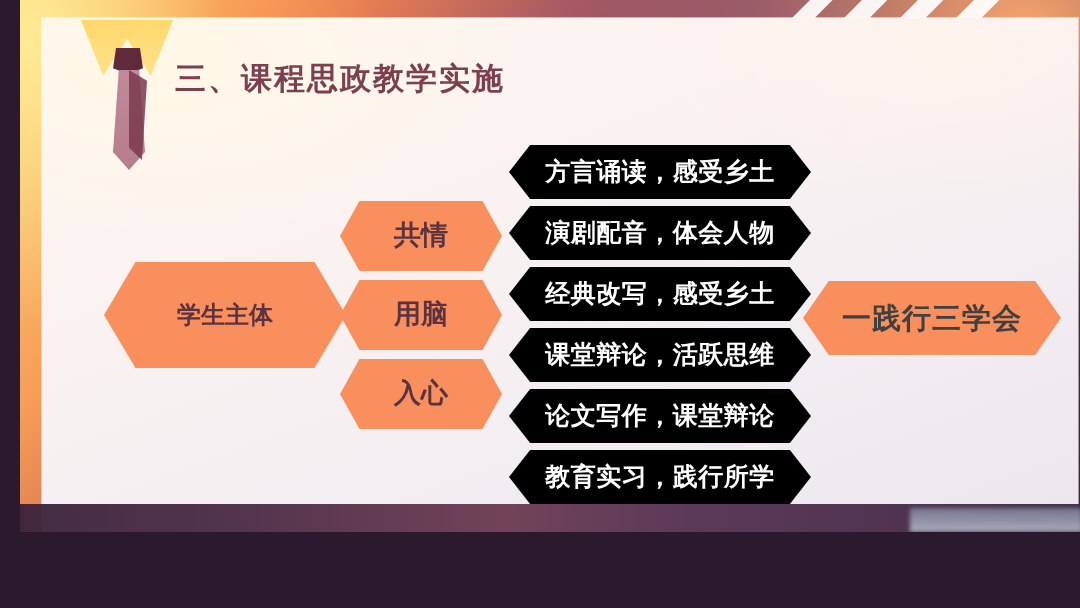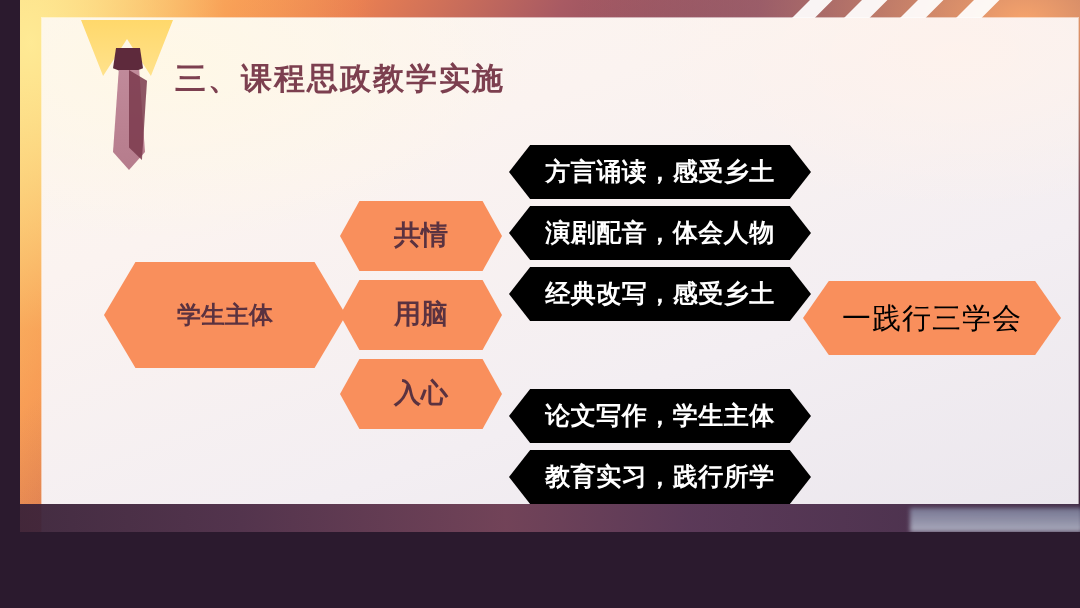--- a/index.html
+++ b/index.html
@@ -151,22 +151,22 @@
     font-weight: bold;
     font-family: Liberation Serif, serif;
   }
   .hex-maroon {
     background: #000000;
     color: #ffffff;
     font-weight: bold;
   }
   .hex-right {
     background: #f98f5c;
-    color: #000000;
-    font-weight: normal;
+    color: #404040;
+    font-weight: bold;
   }
 
   .hex span { line-height: 1.18; }
 
   
   #hex-main {
     left: 84px;
     top: 262px;
     width: 242px;
     height: 106px;
@@ -273,22 +273,25 @@
 
   <div class="hex hex-maroon hex-item" id="hex-item-0">
     <span>方言诵读，感受乡土</span>
   </div>
   <div class="hex hex-maroon hex-item" id="hex-item-1">
     <span>演剧配音，体会人物</span>
   </div>
   <div class="hex hex-maroon hex-item" id="hex-item-2">
     <span>经典改写，感受乡土</span>
   </div>
+  <div class="hex hex-maroon hex-item" id="hex-item-3">
+    <span>课堂辩论，活跃思维</span>
+  </div>
   <div class="hex hex-maroon hex-item" id="hex-item-4">
-    <span>论文写作，学生主体</span>
+    <span>论文写作，课堂辩论</span>
   </div>
   <div class="hex hex-maroon hex-item" id="hex-item-5">
     <span>教育实习，践行所学</span>
   </div>
 
   <div class="hex hex-right" id="hex-outcome">
     <span>一践行三学会</span>
   </div>
 
   <div class="bottom-blur">

